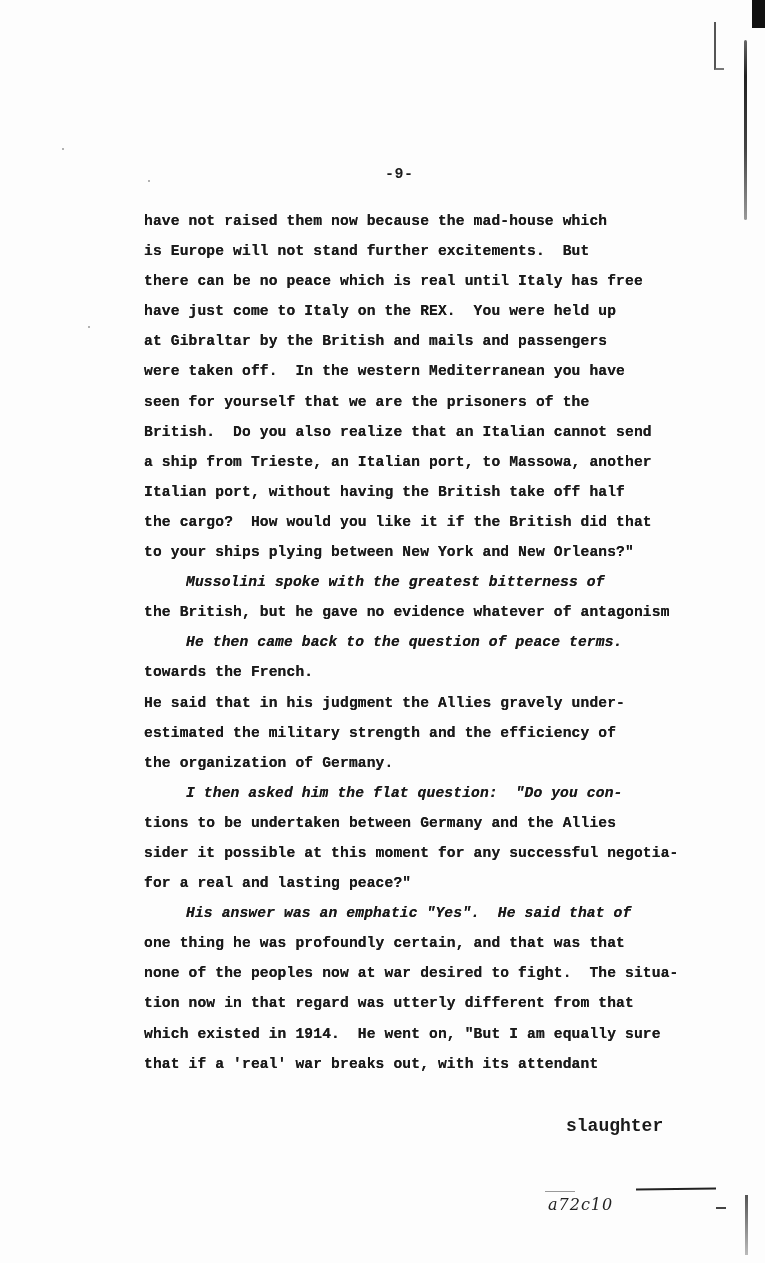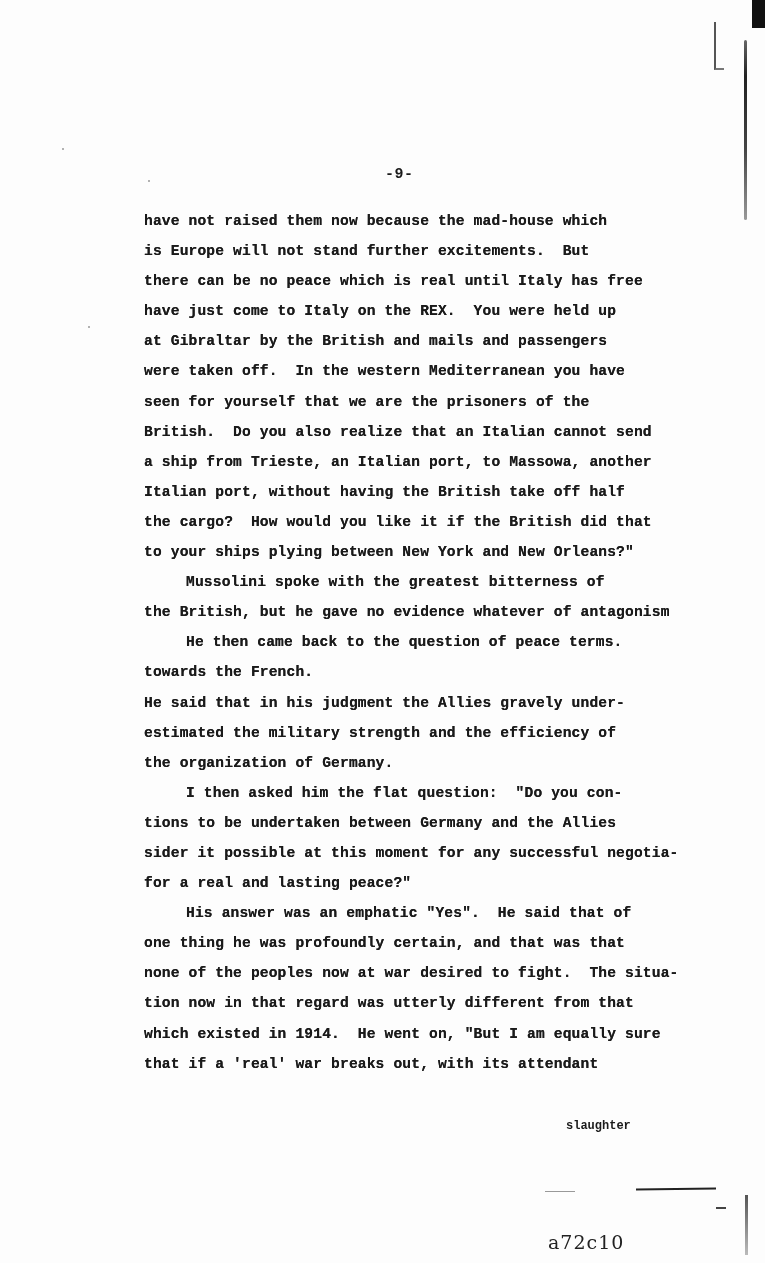--- a/index.html
+++ b/index.html
@@ -39,39 +39,40 @@
       height: 30.1px;
       line-height: 30px;
       font-size: 14.6px;
       white-space: pre;
       letter-spacing: 0.15px;
       font-weight: 600;
       text-shadow: 0 0 0.4px #333;
     }
     .line.indent {
       padding-left: 42px;
+      font-style: italic;
     }
     .catchword {
       position: absolute;
       left: 566px;
       top: 1111px;
-      font-size: 12px;
+      font-size: 18px;
       font-weight: 600;
       line-height: 30px;
       text-align: center;
     }
     .handwritten {
       position: absolute;
       left: 548px;
       top: 1195px;
       font-family: "DejaVu Serif", serif;
-      font-size: 19px;
+      font-style: italic;
+      font-size: 16px;
       color: #222;
       letter-spacing: 1px;
-      margin-top: 36px;
     }
     .rule-short {
       position: absolute;
       left: 545px; top: 1191px;
       width: 30px; height: 1px;
       background: #999;
     }
     .rule-long {
       position: absolute;
       left: 636px; top: 1188px;

